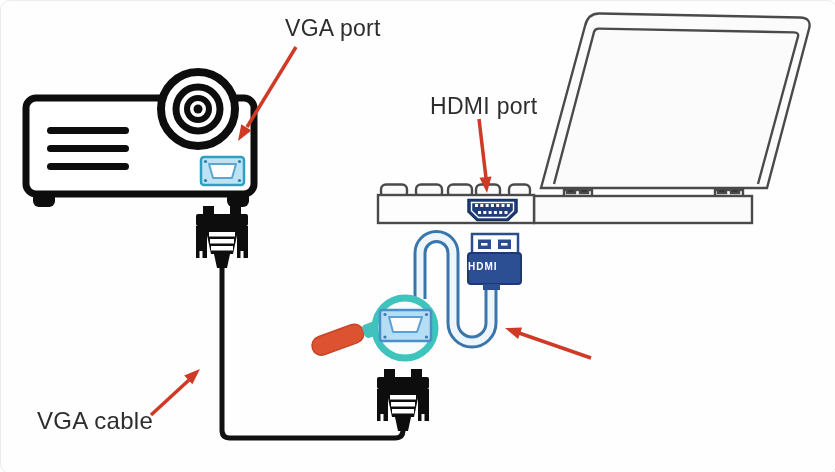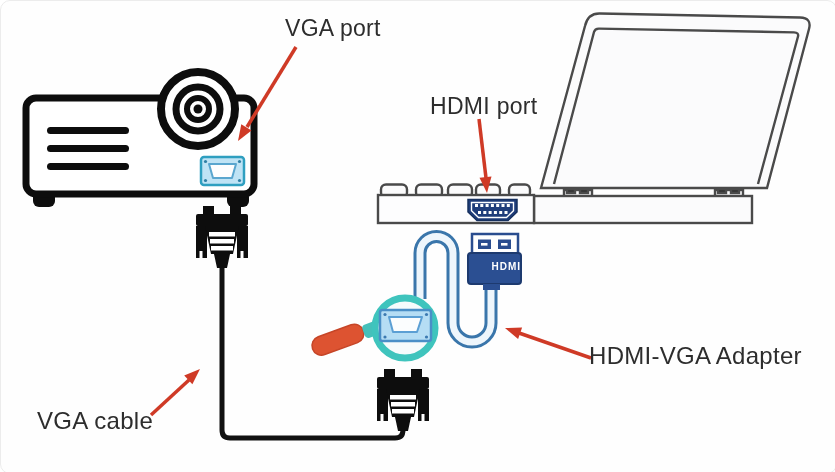--- a/index.html
+++ b/index.html
@@ -17,21 +17,21 @@
     position:absolute;
     color:#2d2d2d;
     font-size:23px;
     letter-spacing:0.3px;
     white-space:nowrap;
   }
   .label.big{font-size:24px;}
   .hdmi-plug-text{
     position:absolute;
     left:467px;top:260px;width:53px;
-    text-align:right;
+    text-align:left;
     color:#ffffff;
     font-size:10px;
     font-weight:bold;
     letter-spacing:1px;
   }
 </style>
 </head>
 <body>
 
 <div class="stage">
@@ -203,16 +203,15 @@
       <polygon points="504,327 521.1,326.6 517.1,338" fill="#cf3a26"></polygon>
     </g>
   </svg>
 
   <div class="label" style="left:284px;top:14px;">VGA port</div>
 
   <div class="label" style="left:429px;top:92px;">HDMI port</div>
 
   <div class="label big" style="left:36px;top:398px;margin-top:8px;">VGA cable</div>
 
-  <div class="label big" style="left:588px;top:341px;">HDMI-VGA Adapter</div>
 
   <div class="hdmi-plug-text">HDMI</div>
 </div>
 
 </body></html>

